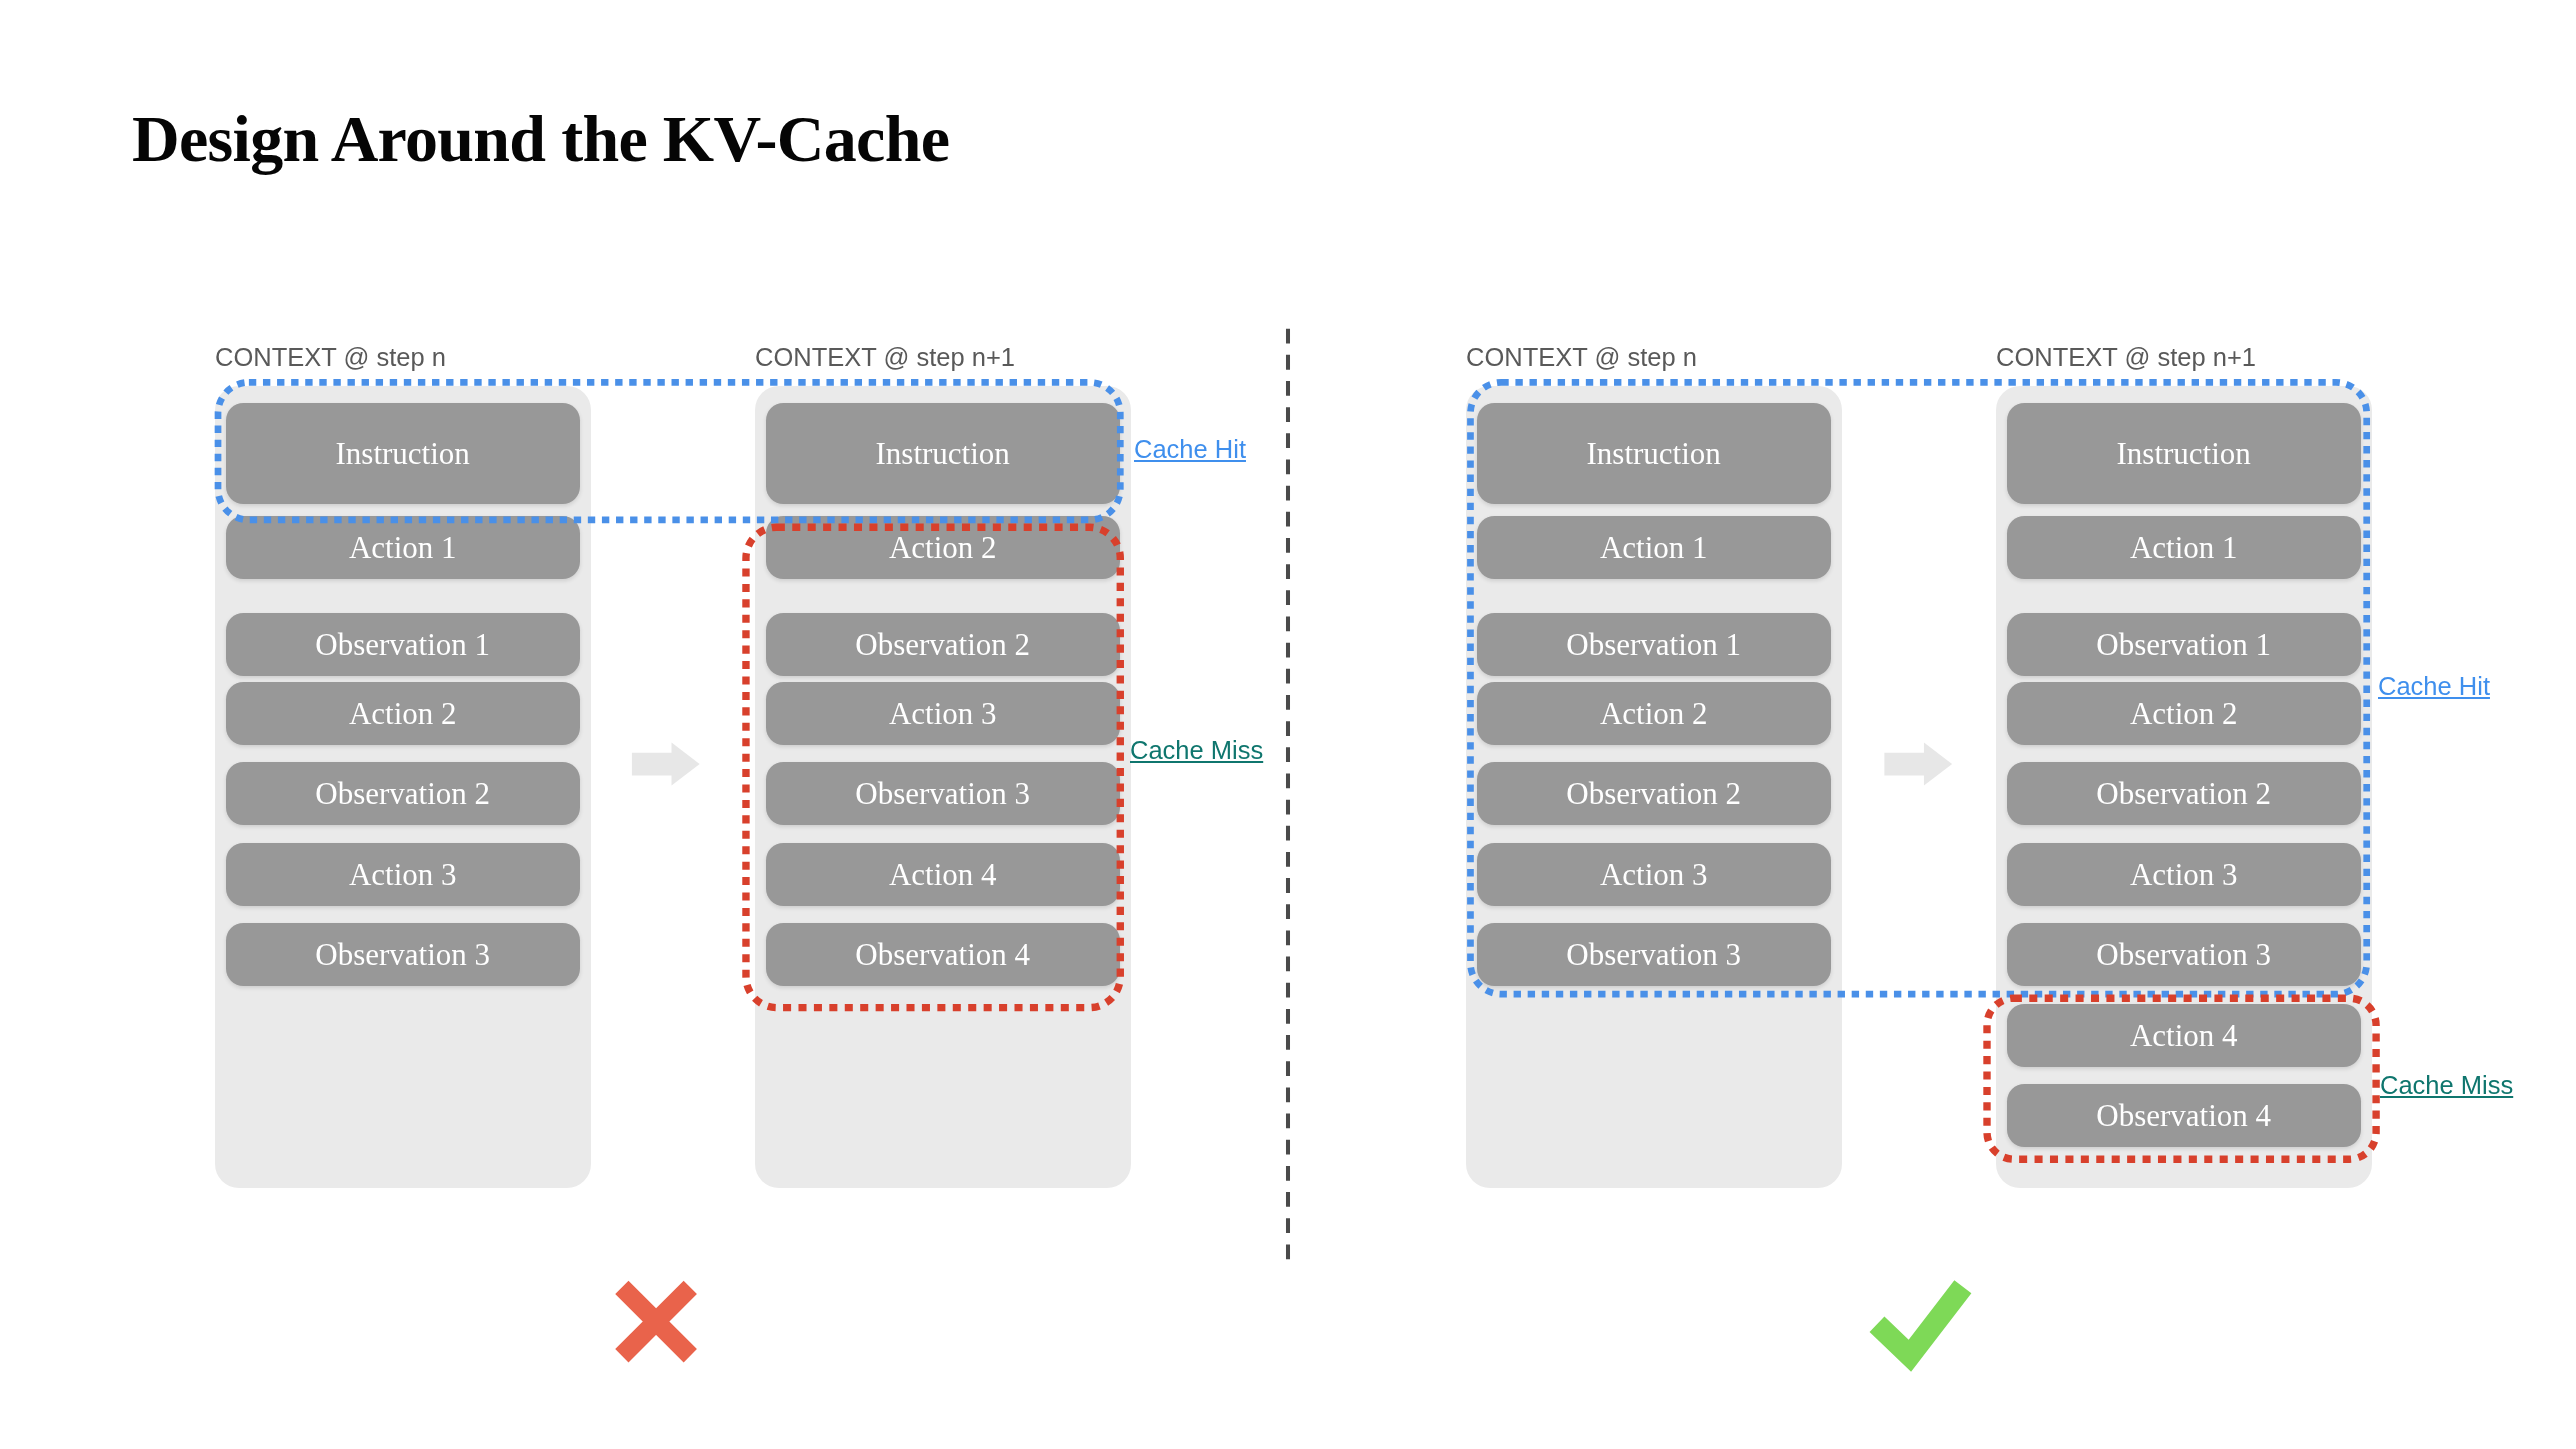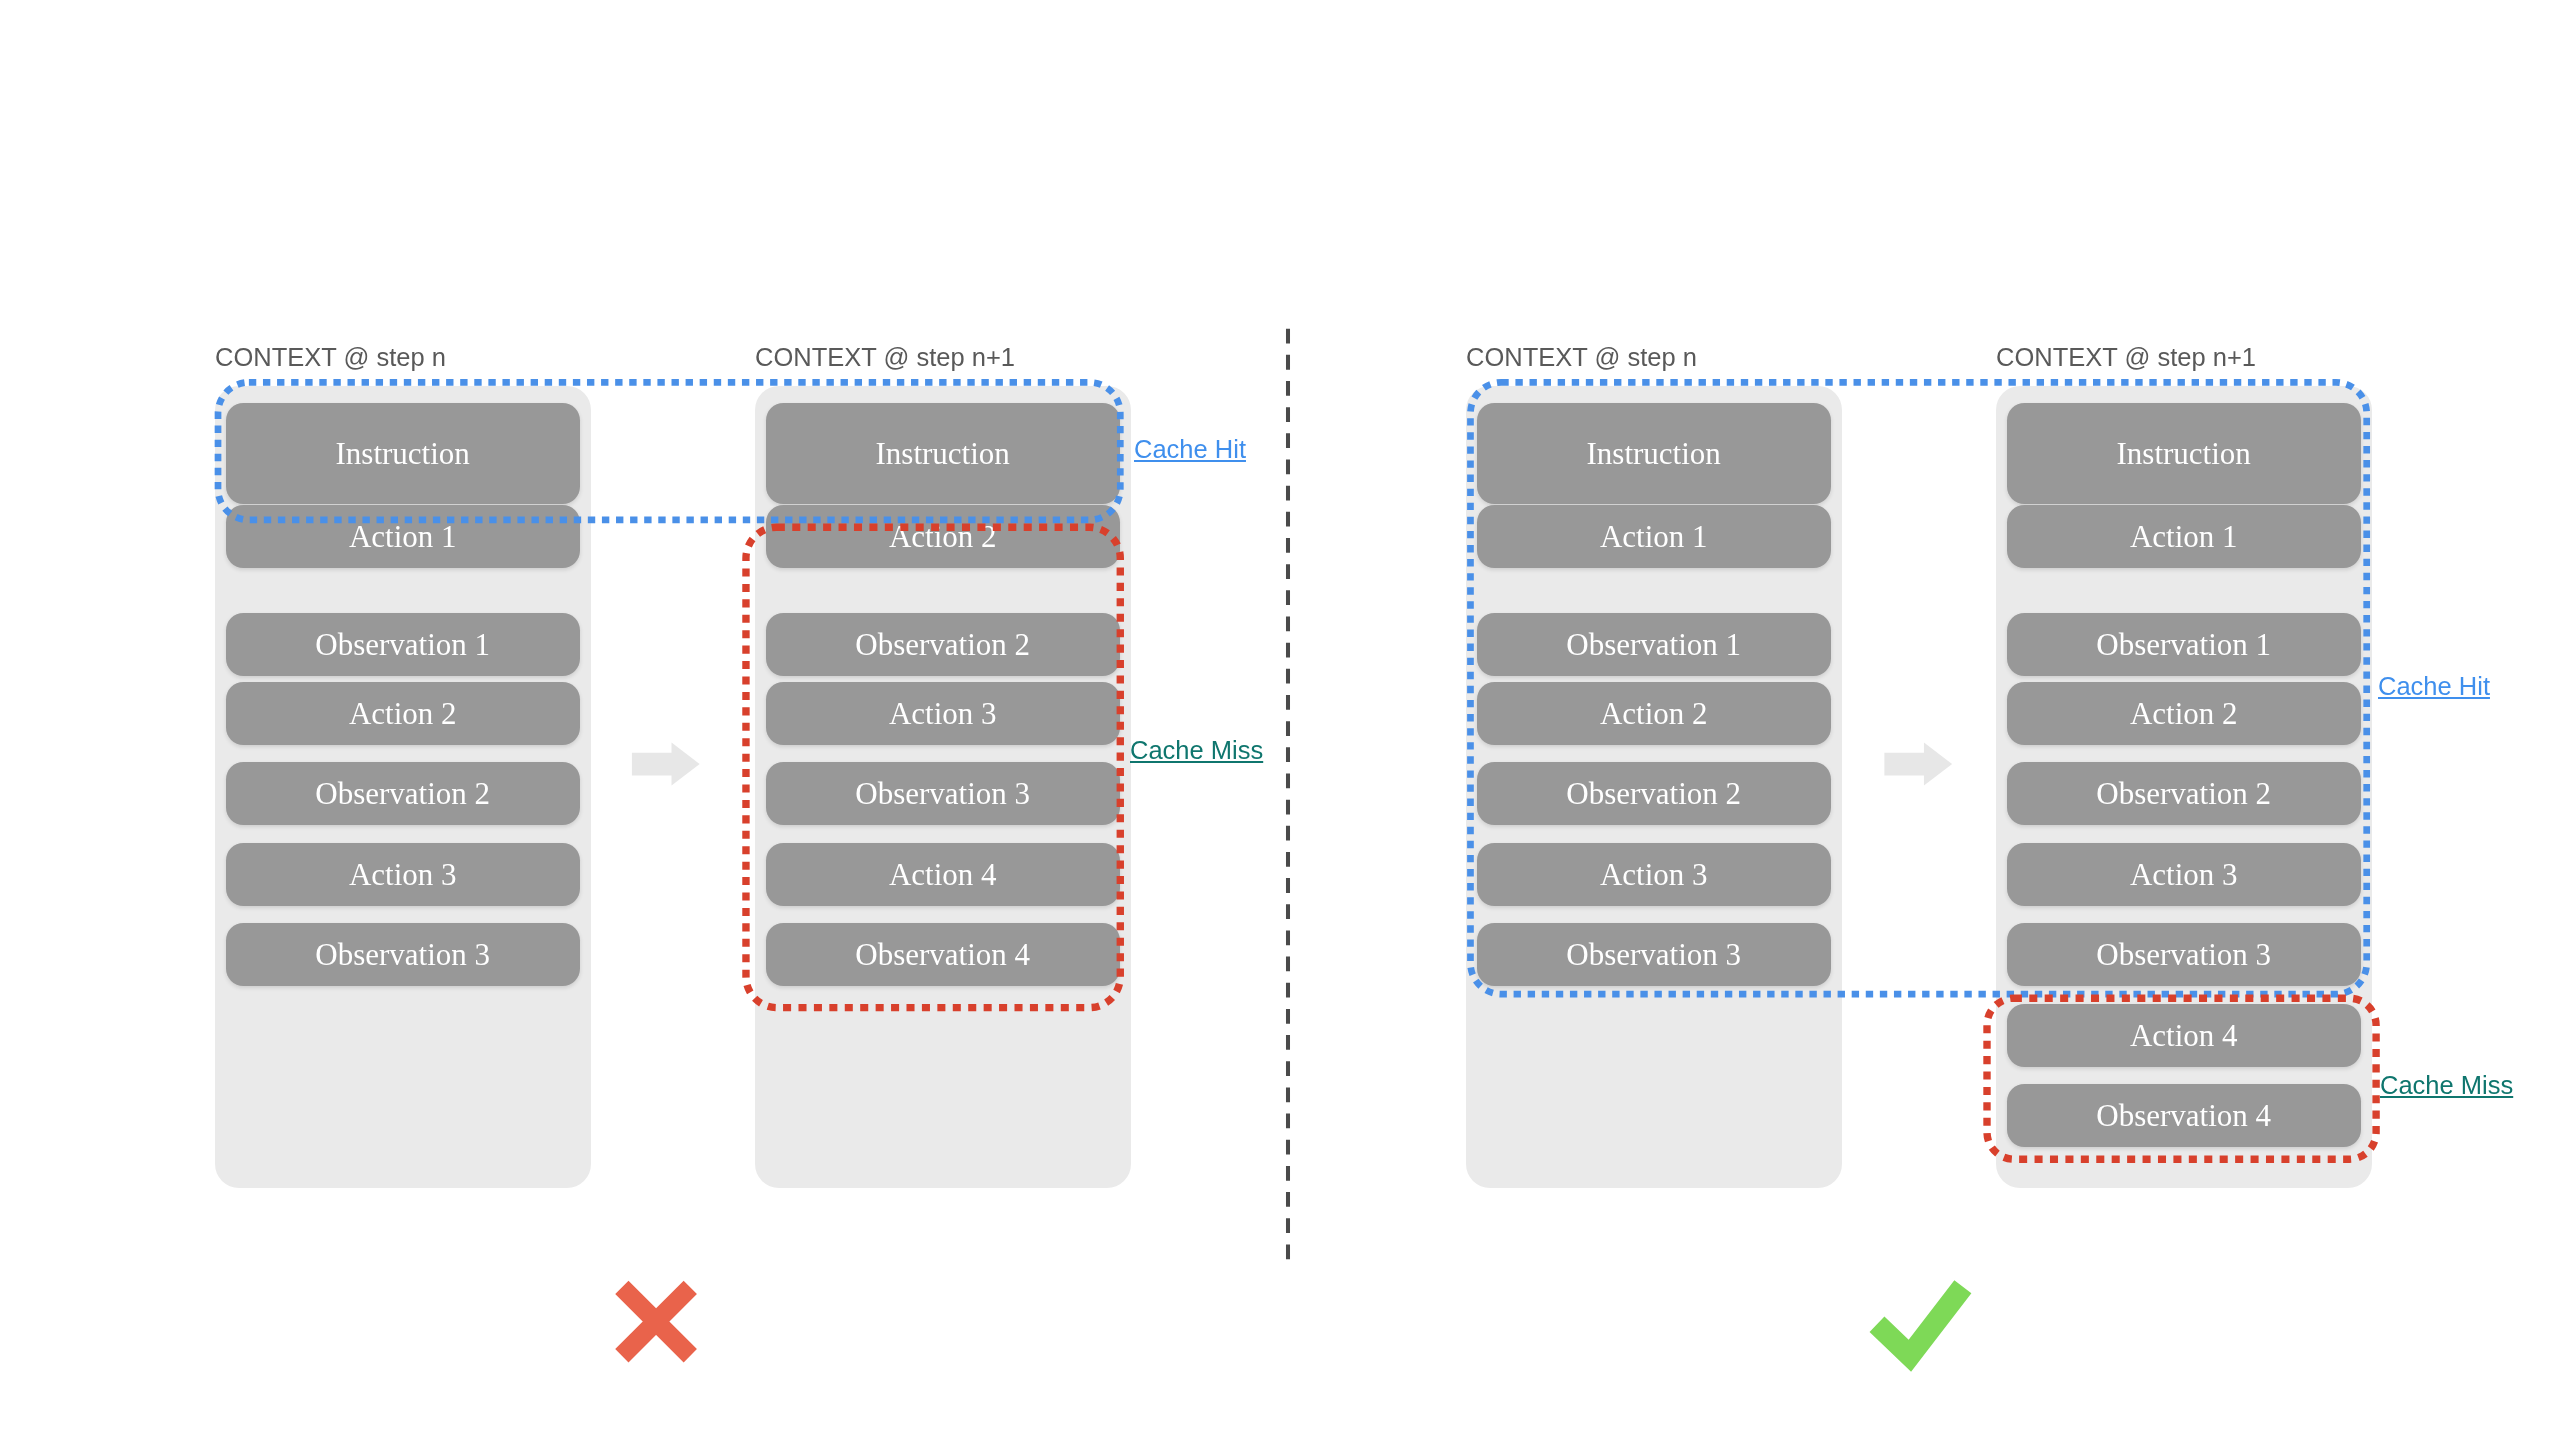--- a/index.html
+++ b/index.html
@@ -8,32 +8,33 @@
   .slide-title{position:absolute;left:132px;top:101px;font-family:"Liberation Serif",serif;
                font-weight:700;font-size:66px;color:#050505;letter-spacing:-0.7px;white-space:nowrap;}
   .ctx-header{position:absolute;top:343px;width:376px;height:32px;text-align:left;
               font-size:25.5px;color:#595959;white-space:nowrap;}
   .ctx-col{position:absolute;top:386px;width:376px;height:802px;border-radius:24px;background:#eaeaea;}
   .box{position:absolute;left:10.7px;width:354px;height:63px;border-radius:17.4px;background:#989898;
        color:#ffffff;font-family:"Liberation Serif",serif;font-size:31px;display:flex;
        align-items:center;justify-content:center;white-space:nowrap;
        box-shadow:0 2px 4px rgba(0,0,0,0.12);}
   .box.instr{top:17px;height:101px;}
-  .r1{top:119px}.r2{top:227px}.r3{top:296px}.r4{top:376px}
+  .r1{top:130px}.r2{top:227px}.r3{top:296px}.r4{top:376px}
   .r5{top:457px}.r6{top:537px}.r7{top:618px}.r8{top:698px}
   .cache-label{position:absolute;font-size:25.5px;line-height:32px;white-space:nowrap;text-decoration:underline;}
   .cache-hit{color:#3f8fed;}
   .cache-miss{color:#0f766e;}
   .overlay{position:absolute;left:0;top:0;width:2576px;height:1449px;}
 </style>
 </head>
 <body>
 
 <div class="canvas">
 
+  <div class="slide-title">Design Around the KV-Cache</div>
 
   <div class="ctx-header" style="left:215px">CONTEXT @ step n</div>
   <div class="ctx-header" style="left:755px">CONTEXT @ step n+1</div>
 
   <div class="ctx-col" style="left:215px">
     <div class="box instr">Instruction</div>
     <div class="box r1">Action 1</div>
     <div class="box r2">Observation 1</div>
     <div class="box r3">Action 2</div>
     <div class="box r4">Observation 2</div>

